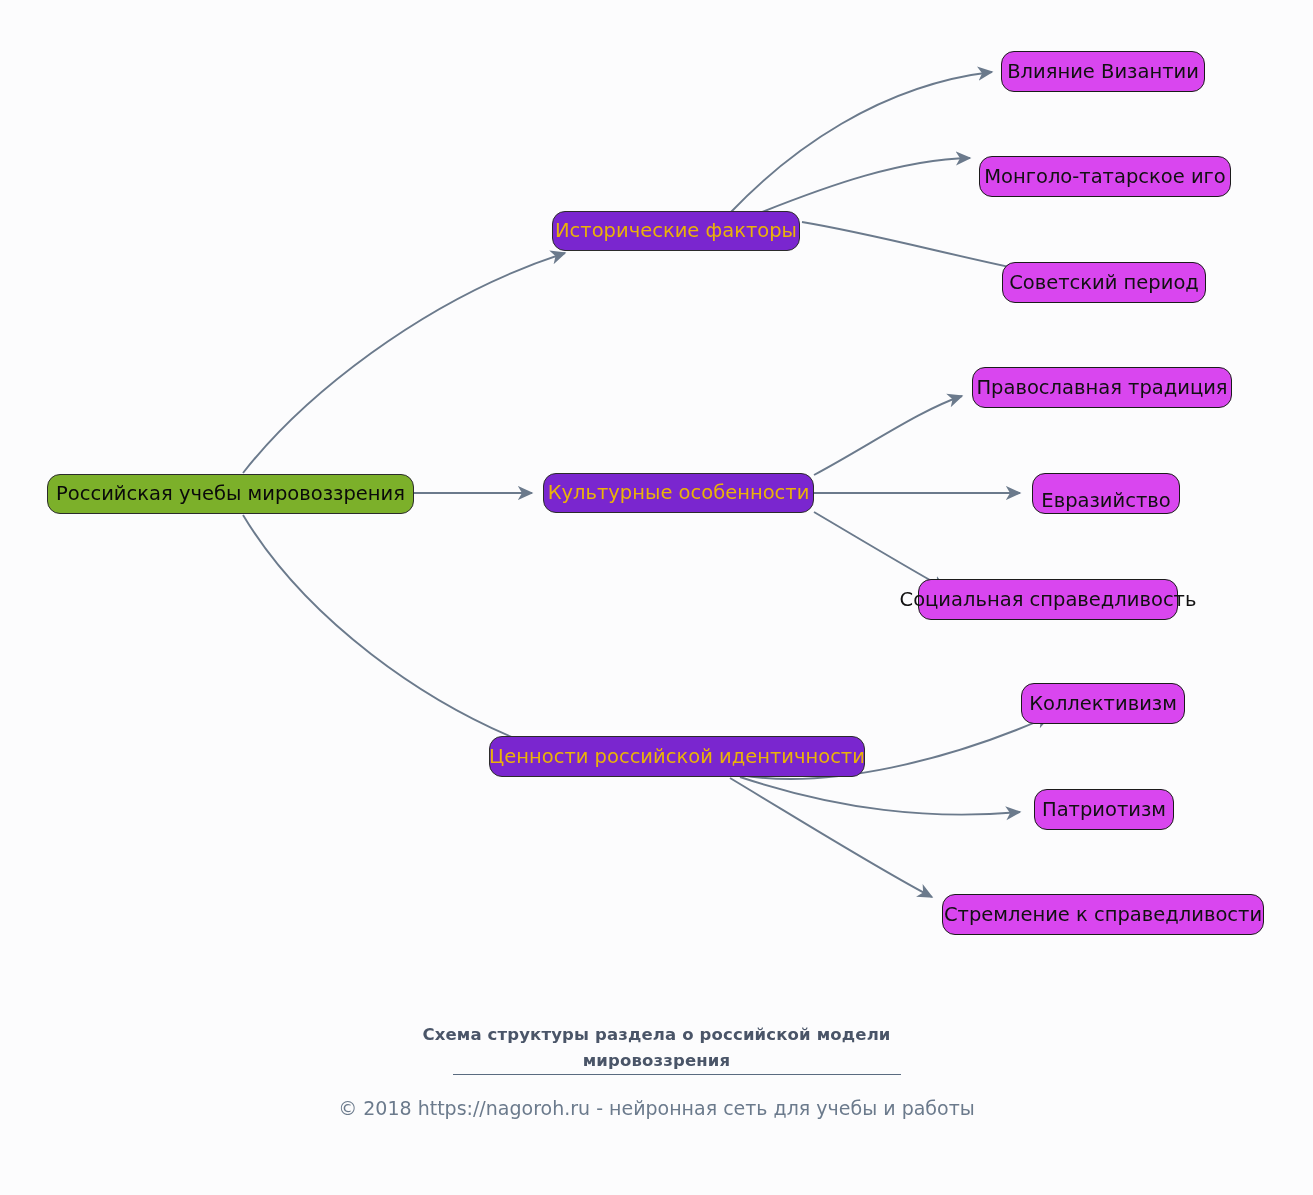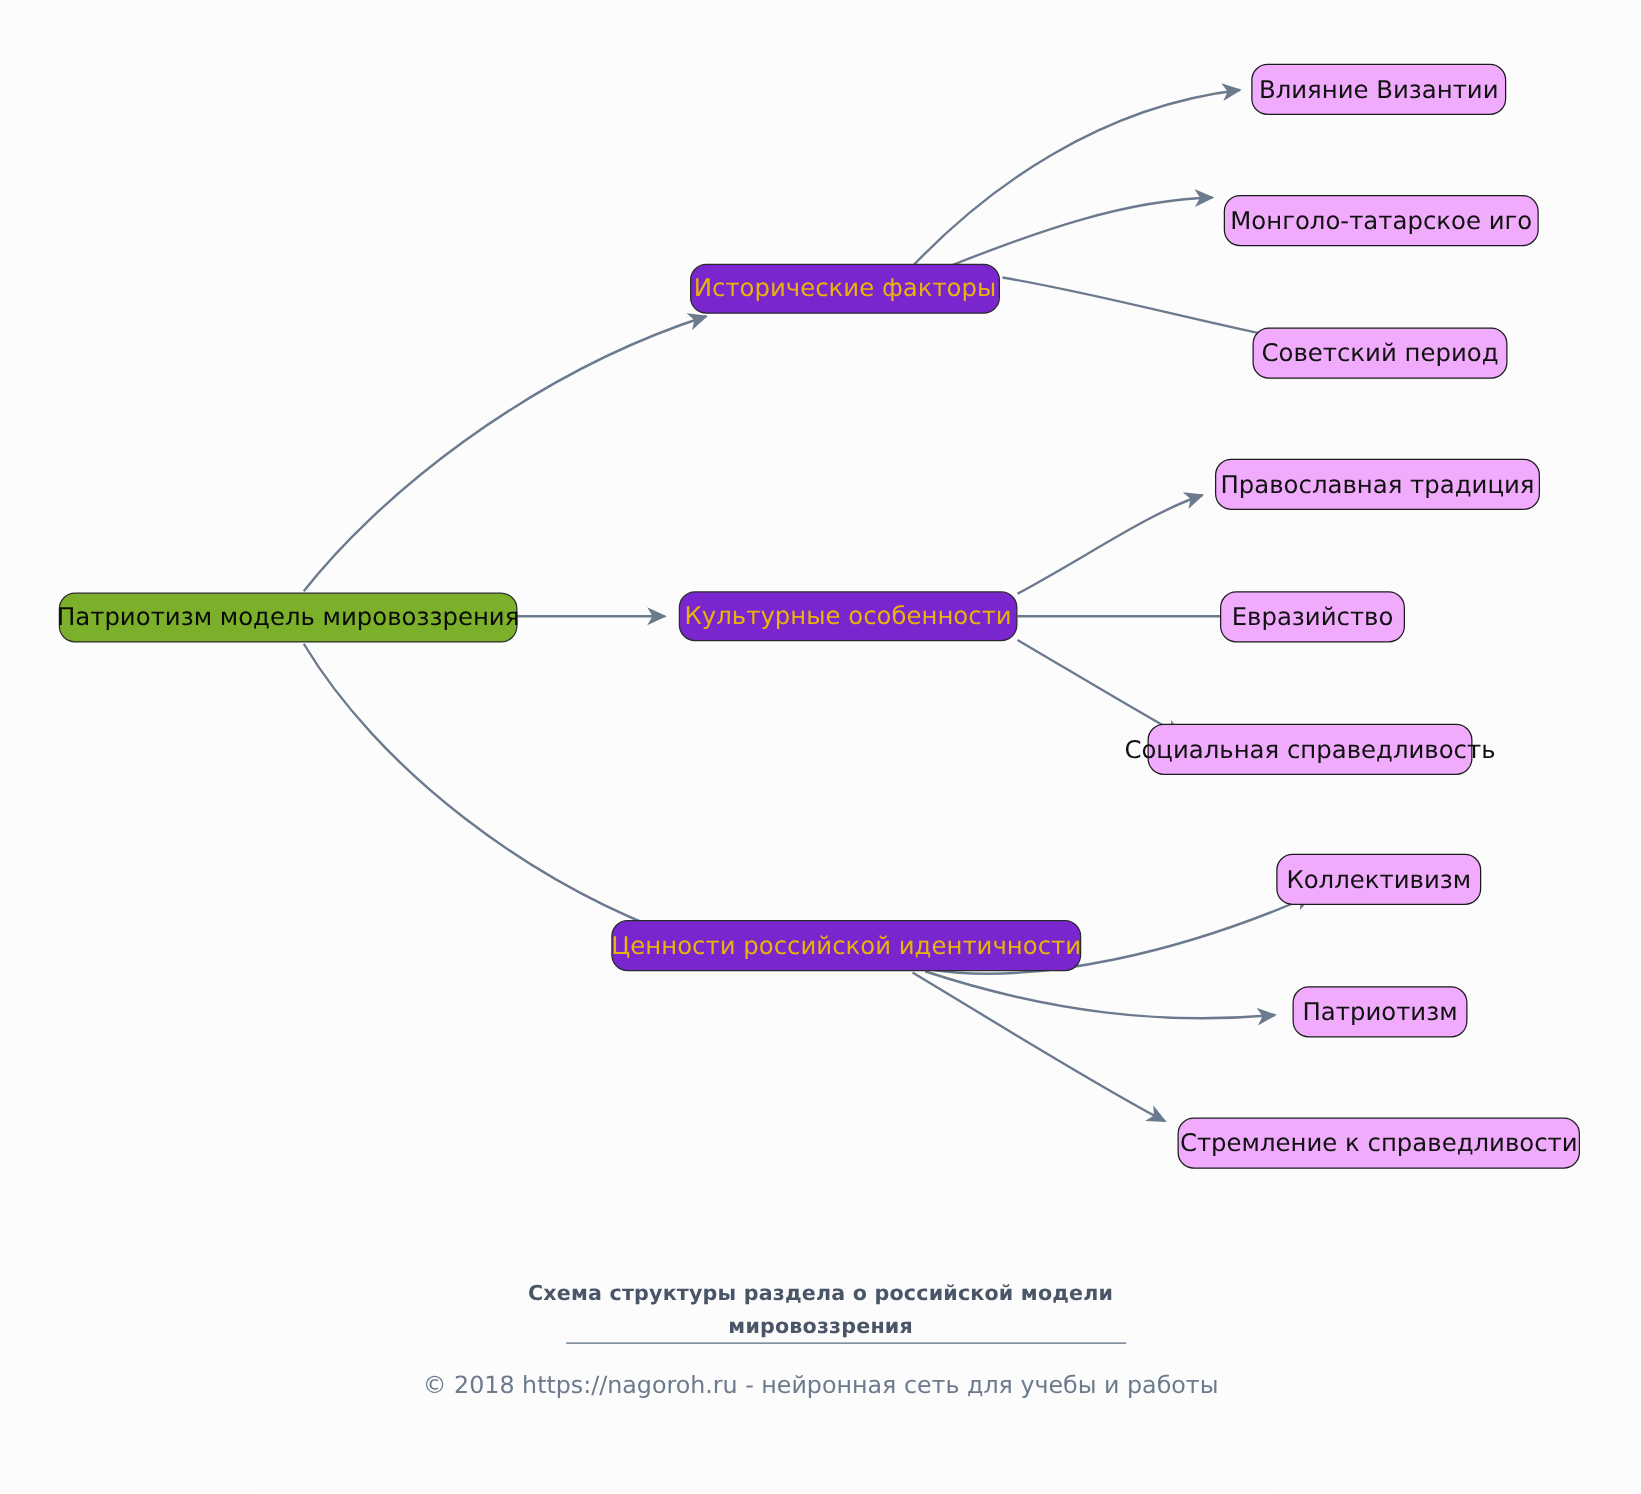--- a/index.html
+++ b/index.html
@@ -45,21 +45,21 @@
   .node-branch {
     background: #7a26cf;
     border: 1.6px solid #2b2b2b;
     border-radius: 13px;
     color: #eab308;
     font-size: 19.5px;
     padding: 0 14px;
   }
 
   .node-leaf {
-    background: #f0abfc;
+    background: #d946ef;
     border: 1.7px solid #1b1b1b;
     border-radius: 13px;
     color: #111111;
     font-size: 19.5px;
     padding: 3px 14px;
   }
   .footer-caption {
     position: absolute;
     left: 0;
     width: 1313px;
@@ -115,21 +115,21 @@
       <path d="M 814 493 L 1020 493"></path>
       <path d="M 814 512 C 870 545 920 575 946 589"></path>
 
       <path d="M 740 775 C 830 790 950 760 1050 716"></path>
       <path d="M 740 777 C 840 810 930 820 1020 812"></path>
       <path d="M 730 778 C 800 820 880 870 932 897"></path>
     </g>
   </svg>
 
   <div class="node node-root" style="left:47px; top:474px; width:367px; height:40px;">
-    <span>Патриотизм модель мировоззрения</span>
+    <span>Российская учебы мировоззрения</span>
   </div>
 
   <div class="node node-branch" style="left:552px; top:211px; width:248px; height:40px;">
     <span>Исторические факторы</span>
   </div>
 
   <div class="node node-leaf" style="left:1001px; top:51px; width:204px; height:41px;">
     <span>Влияние Византии</span>
   </div>
 
@@ -142,21 +142,21 @@
   </div>
 
   <div class="node node-leaf" style="left:972px; top:367px; width:260px; height:41px;">
     <span>Православная традиция</span>
   </div>
 
   <div class="node node-branch" style="left:543px; top:473px; width:271px; height:40px;">
     <span>Культурные особенности</span>
   </div>
 
-  <div class="node node-leaf" style="left:976px; top:473px; width:148px; height:41px;">
+  <div class="node node-leaf" style="left:1032px; top:473px; width:148px; height:41px;align-items:flex-end;">
     <span>Евразийство</span>
   </div>
 
   <div class="node node-leaf" style="left:918px; top:579px; width:260px; height:41px;justify-content:center;">
     <span>Социальная справедливость</span>
   </div>
 
   <div class="node node-branch" style="left:489px; top:736px; width:376px; height:41px;">
     <span>Ценности российской идентичности</span>
   </div>

